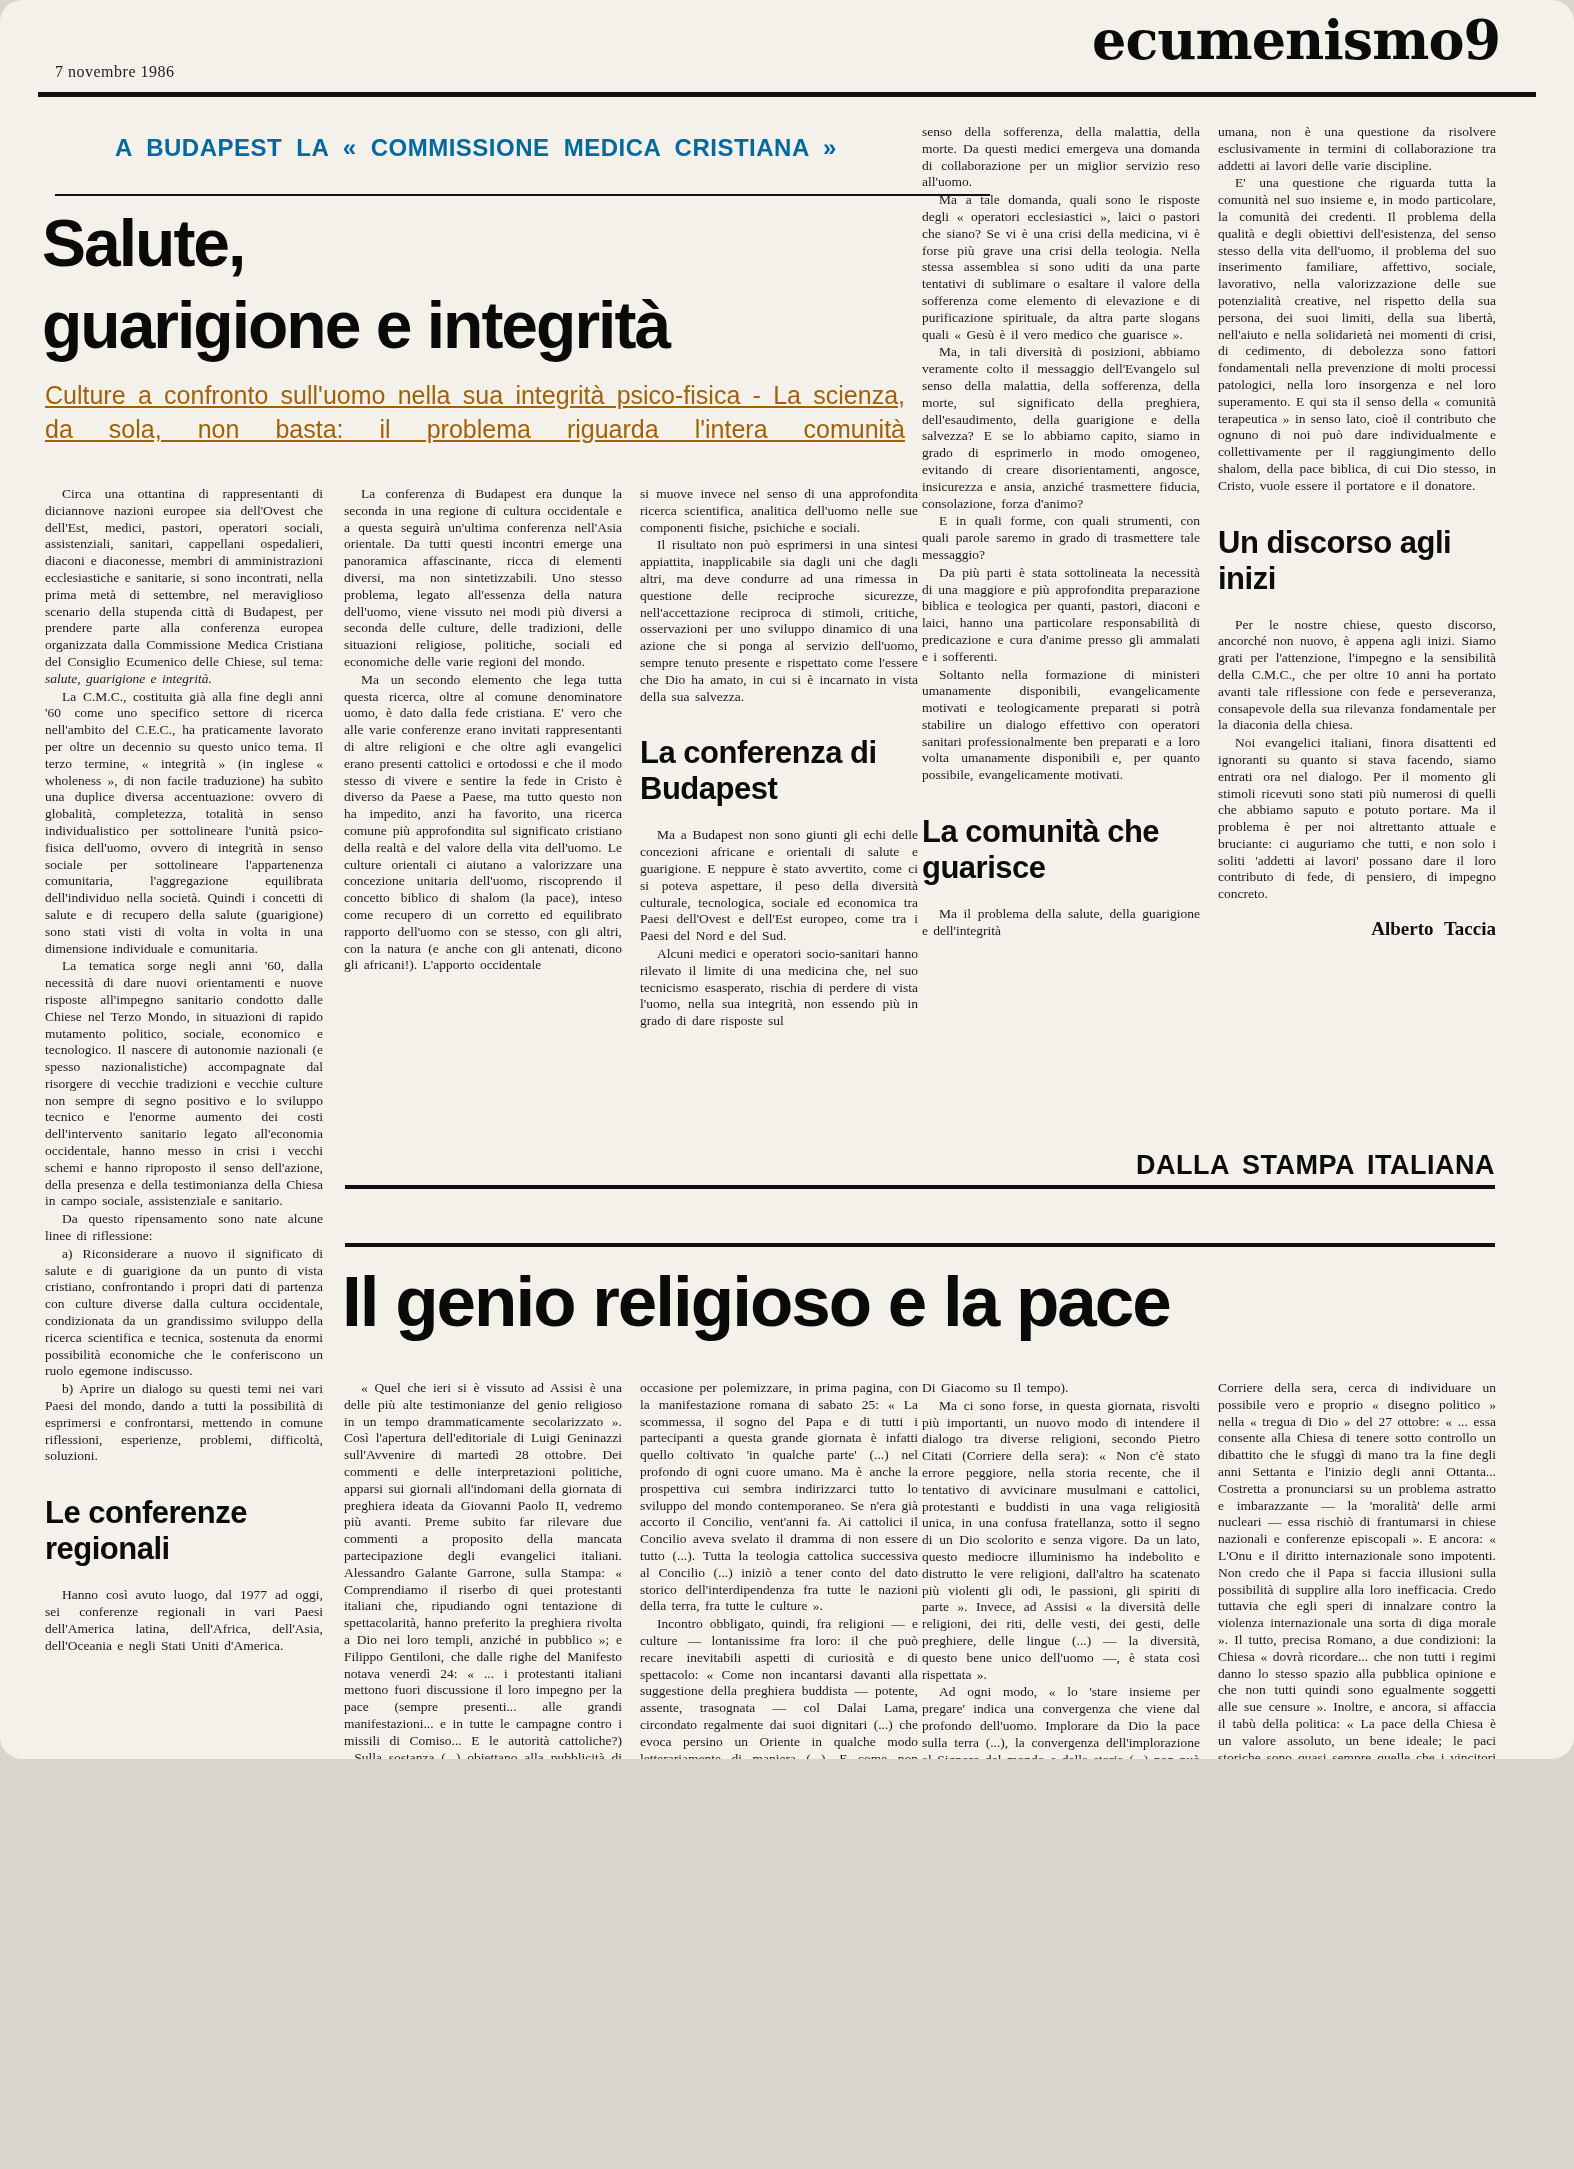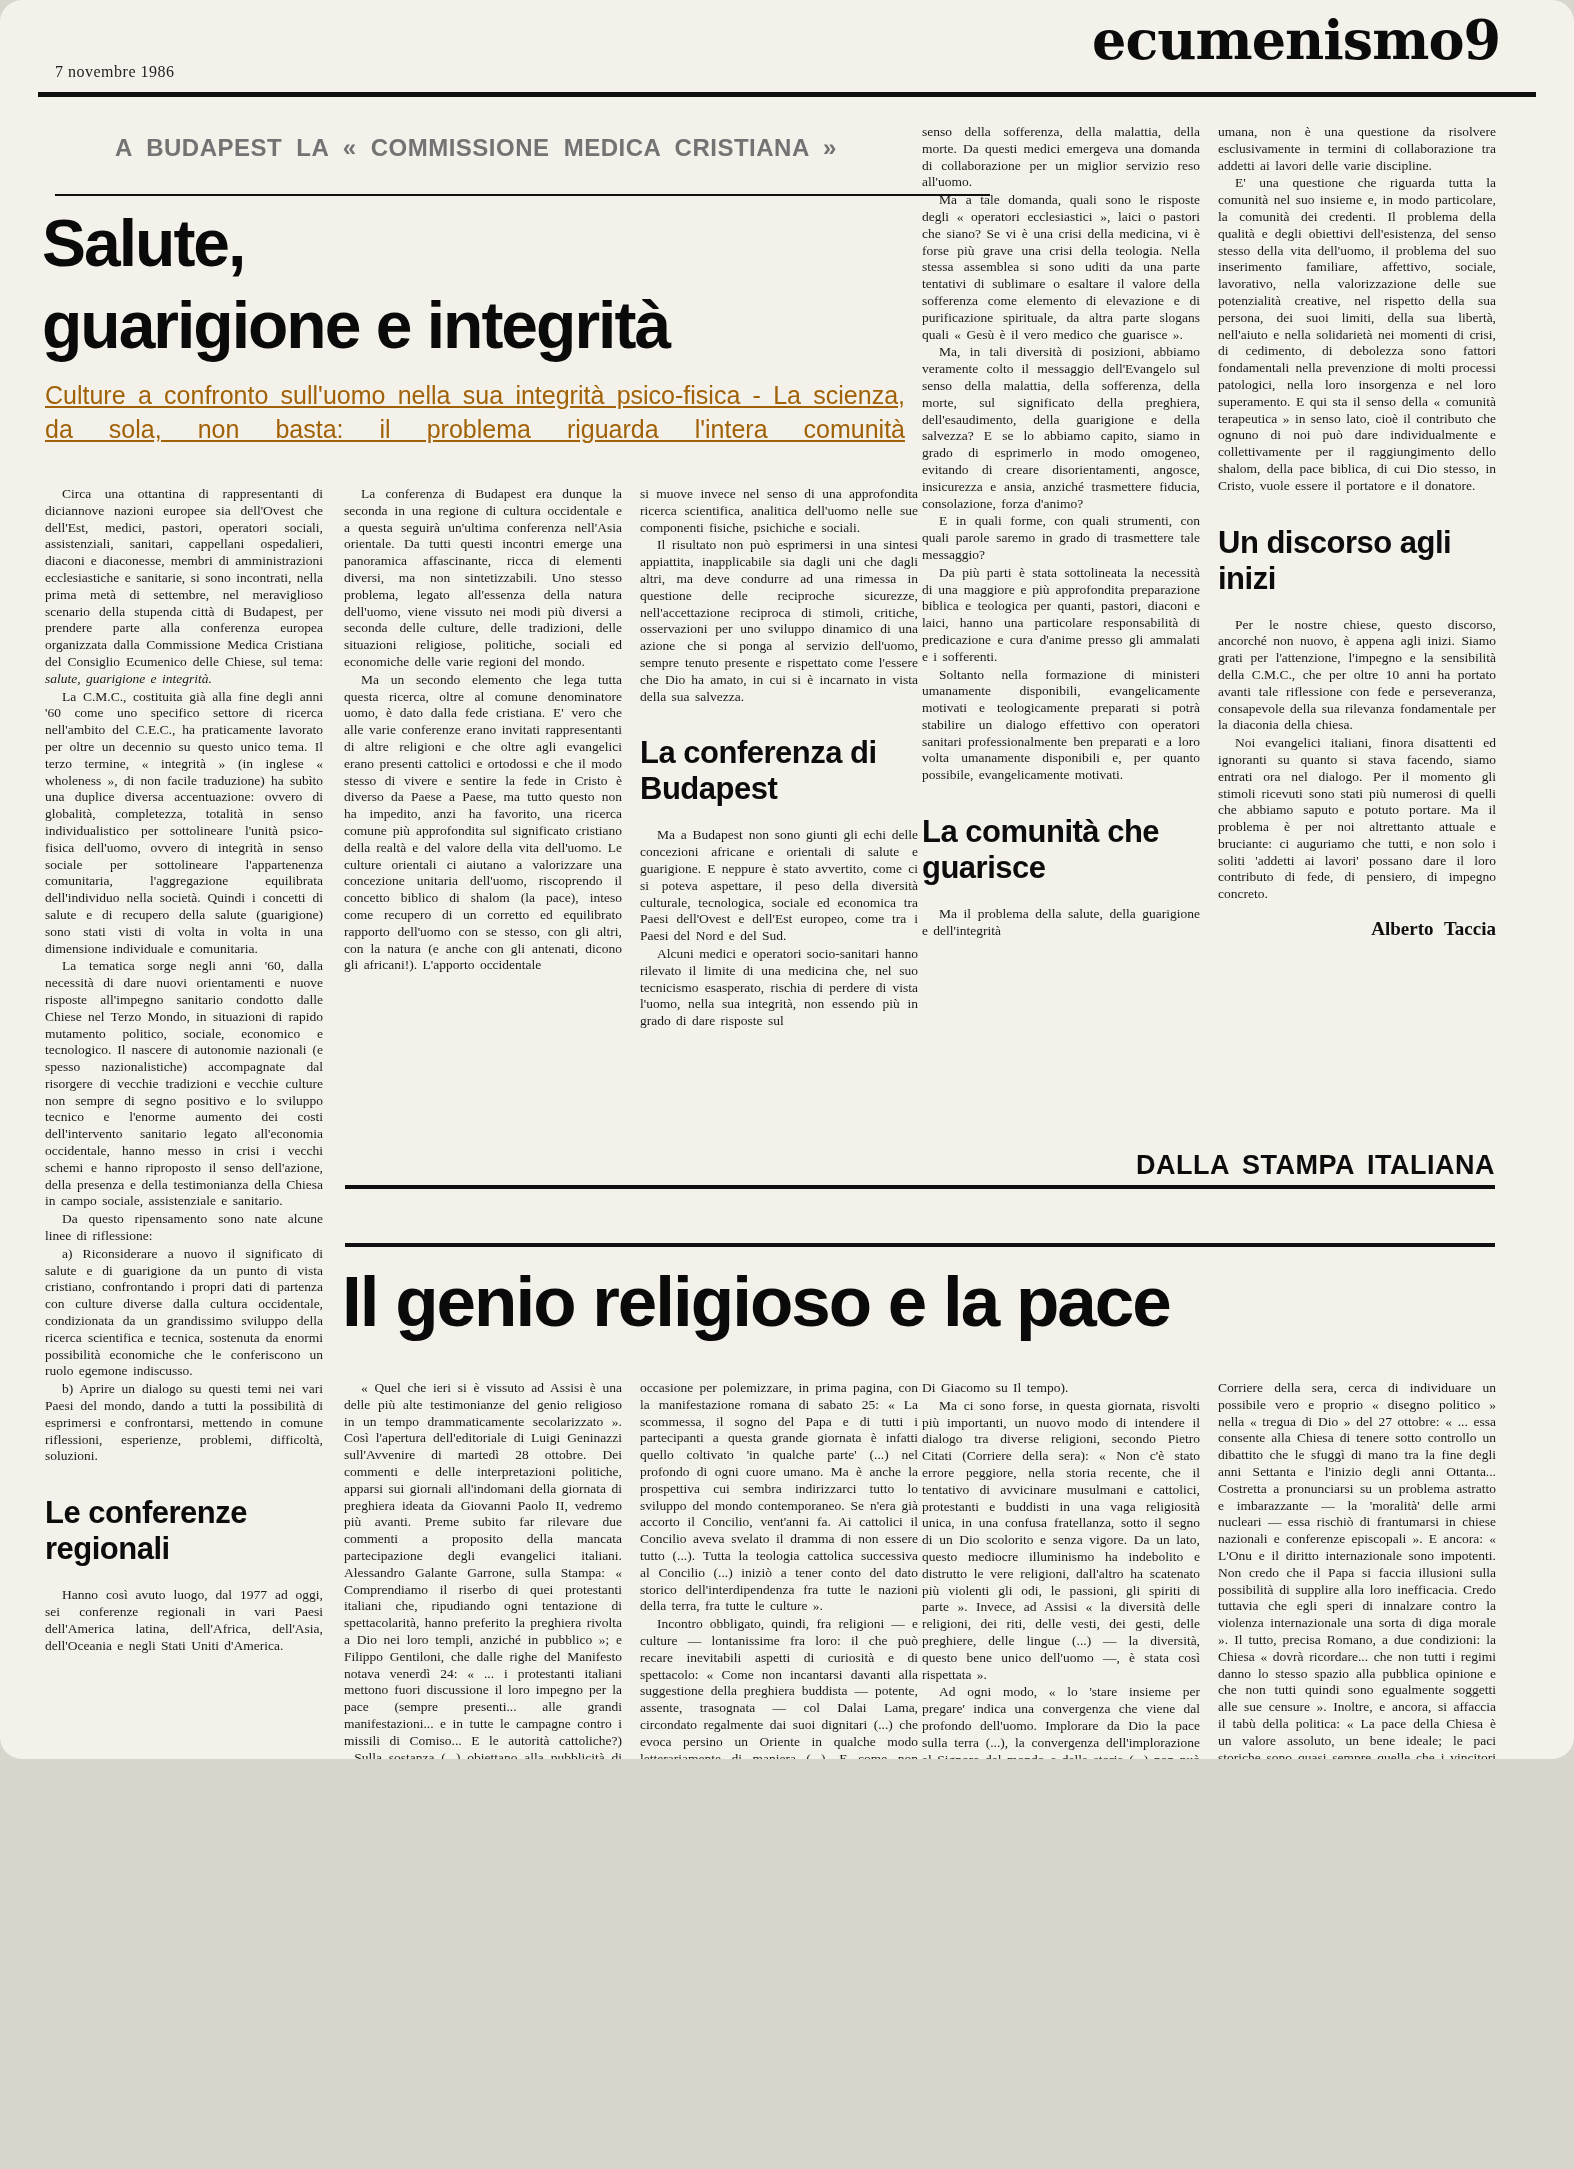--- a/index.html
+++ b/index.html
@@ -10,21 +10,21 @@
     border-radius:22px;
   }
   .abs{position:absolute;}
   
   .date{font:16px/20px "Liberation Serif", serif;color:#222;letter-spacing:.5px;}
   .masthead{font-family:"DejaVu Serif", serif;font-weight:bold;color:#0b0b0b;
     display:flex;align-items:baseline;justify-content:flex-end;
     font-size:54px;letter-spacing:-1px;}
   .rule{background:#101010;}
   
-  .kicker{font:bold 24px/30px "Liberation Sans", sans-serif;color:#737373;
+  .kicker{font:bold 24px/30px "Liberation Sans", sans-serif;color:#0369a1;
     text-align:center;letter-spacing:.5px;word-spacing:7px;}
   .headline1{font:bold 66px/82px "Liberation Sans", sans-serif;color:#0a0a0a;
     letter-spacing:-2px;}
   .deck{font:25px/34px "Liberation Sans", sans-serif;color:#a16207;
     text-align:justify;text-align-last:justify;word-spacing:3px;text-decoration:underline;}
   
   .col{width:278px;overflow:hidden;margin-top:24px;}
   .col p{margin:0;text-indent:17px;text-align:justify;
     font-size:13.5px;line-height:16.8px;word-spacing:2px;color:#191919;}
   .col p.noindent{text-indent:0;}

